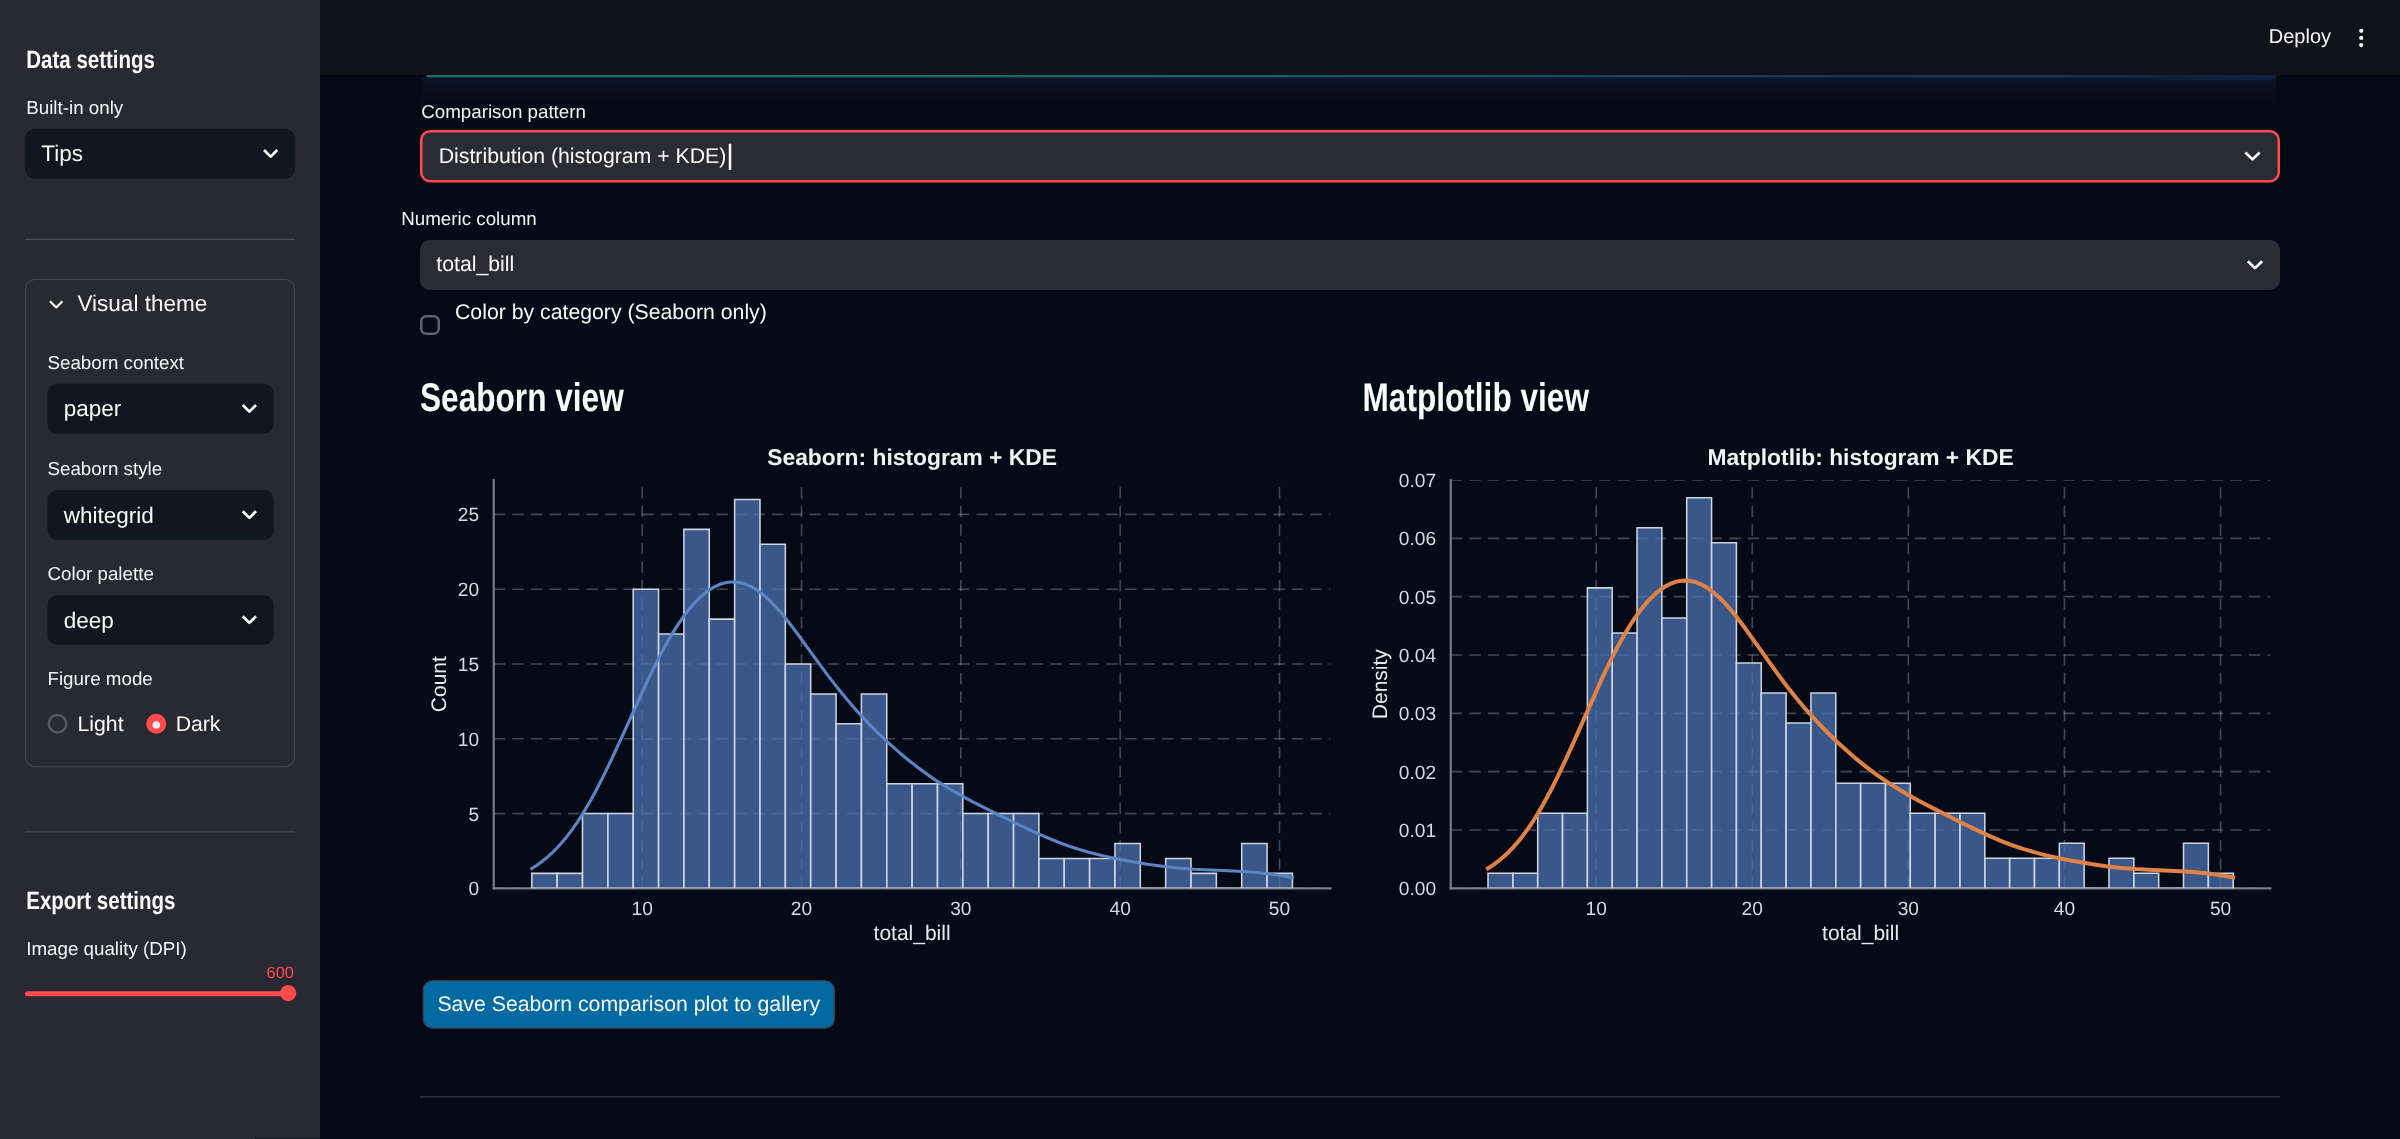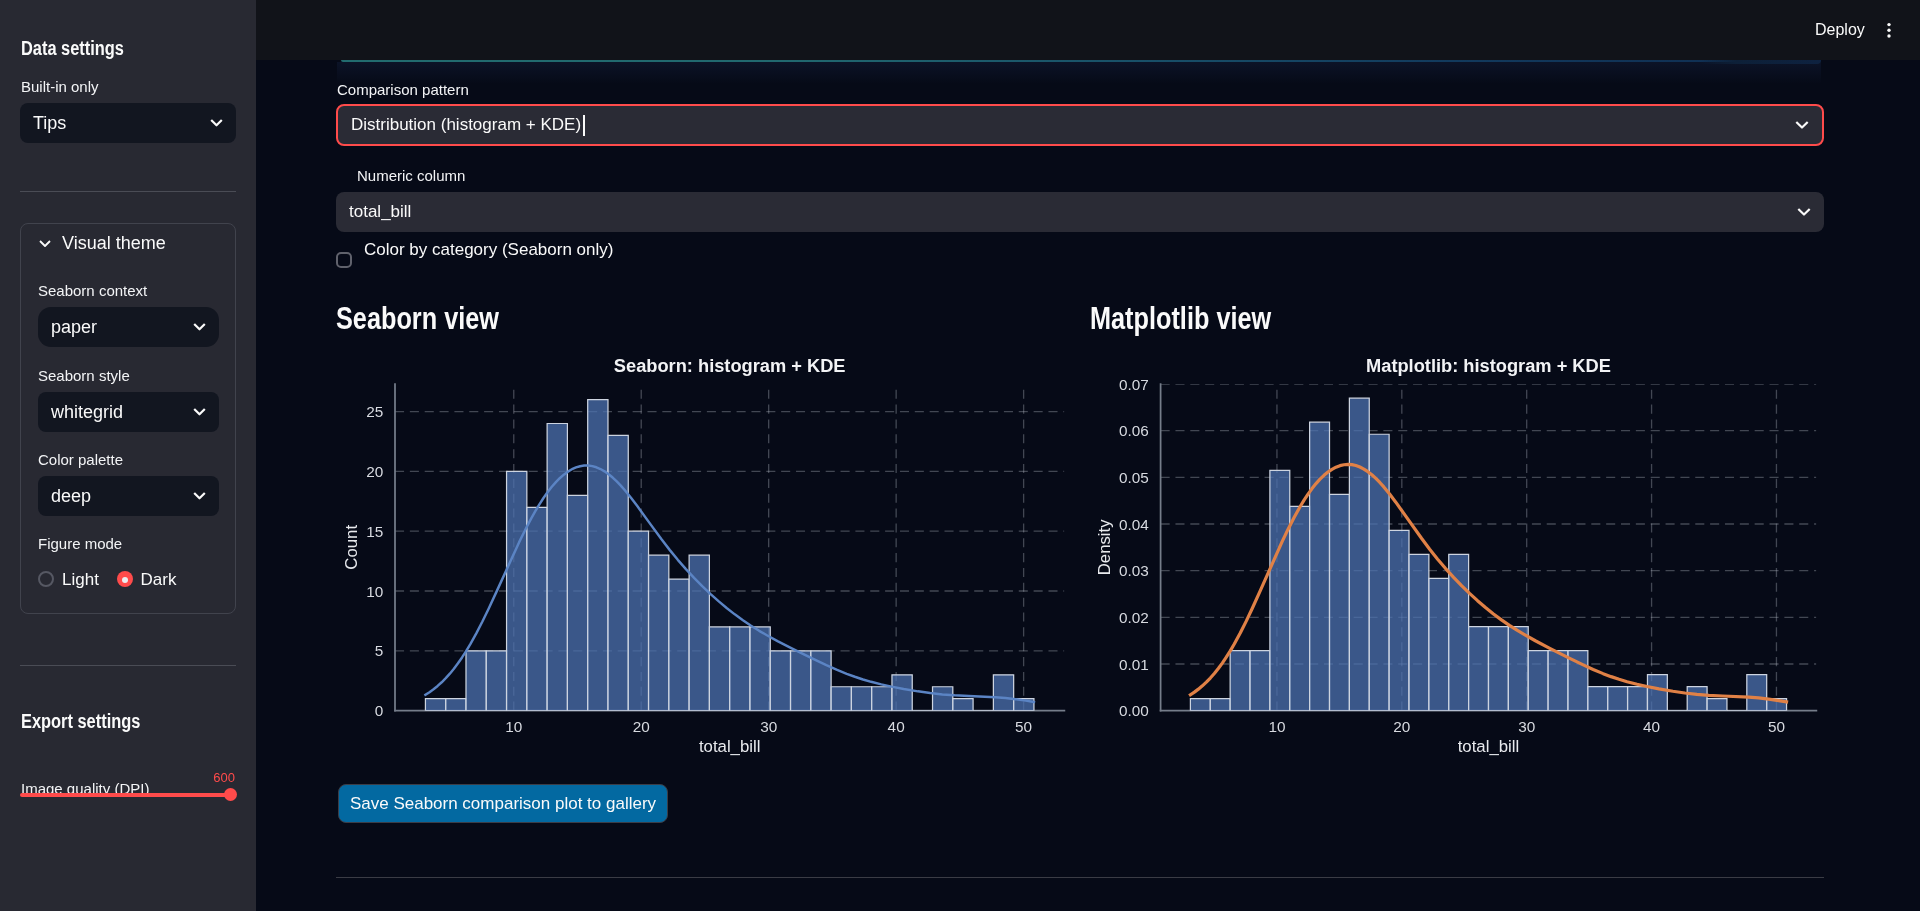--- a/index.html
+++ b/index.html
@@ -39,21 +39,21 @@
   </div>
   <div class="abs" style="left:20px; top:191px; width:216px; height:1px; background:#4a4c55;"></div>
 
   <div class="abs" style="left:20px; top:223px; width:216px; height:391px; border:1px solid #41434d; border-radius:8px;"></div>
   <svg class="abs" style="left:39px; top:240px;" width="12" height="7" viewBox="0 0 12 7">
       <path d="M1 1 L6 6 L11 1" stroke="#fafafa" stroke-width="1.8" fill="none" stroke-linecap="round" stroke-linejoin="round"></path>
     </svg>
   <div class="abs" style="left:62px; top:233px; font-size:18px;">Visual theme</div>
 
   <div class="abs lbl" style="left:38px; top:282px;">Seaborn context</div>
-  <div class="abs ssel" style="left:38px; top:307px; width:181px; height:40px; padding:0 13px;border-radius:13px;">
+  <div class="abs ssel" style="left:38px; top:307px; width:181px; height:40px; padding:0 13px;">
     <span>paper</span>
     <svg style="margin-left:auto;" width="13" height="8" viewBox="0 0 13 8">
         <path d="M1.2 1 L6.5 6.3 L11.8 1" stroke="#fafafa" stroke-width="2.2" fill="none" stroke-linecap="round" stroke-linejoin="round"></path>
       </svg>
   </div>
   <div class="abs lbl" style="left:38px; top:367px;">Seaborn style</div>
   <div class="abs ssel" style="left:38px; top:392px; width:181px; height:40px; padding:0 13px;">
     <span>whitegrid</span>
     <svg style="margin-left:auto;" width="13" height="8" viewBox="0 0 13 8">
         <path d="M1.2 1 L6.5 6.3 L11.8 1" stroke="#fafafa" stroke-width="2.2" fill="none" stroke-linecap="round" stroke-linejoin="round"></path>
@@ -69,36 +69,36 @@
   <div class="abs lbl" style="left:38px; top:535px;">Figure mode</div>
 
   <div class="abs" style="left:38px; top:571px; width:16px; height:16px; border-radius:50%; border:2px solid #565863;"></div>
   <div class="abs" style="left:62px; top:570px; font-size:17px;">Light</div>
   <div class="abs" style="left:117px; top:571px; width:16px; height:16px; border-radius:50%; background:#ff4b4b;"></div>
   <div class="abs" style="left:122px; top:576.5px; width:6px; height:6px; border-radius:50%; background:#eceef1;"></div>
   <div class="abs" style="left:140.5px; top:570px; font-size:17px;">Dark</div>
 
   <div class="abs" style="left:20px; top:665px; width:216px; height:1px; background:#4a4c55;"></div>
   <div class="abs h1" style="left:21px; top:710px;">Export settings</div>
-  <div class="abs lbl" style="left:21px; top:751px;margin-top:29px;">Image quality (DPI)</div>
+  <div class="abs lbl" style="left:21px; top:751px;">Image quality (DPI)</div>
   <div class="abs" style="right:21px; top:770px; font-size:13px; color:#ff4b4b;">600</div>
   <div class="abs" style="left:20px; top:792.8px; width:210px; height:4.4px; border-radius:2px; background:#ff4b4b;"></div>
   <div class="abs" style="left:223.5px; top:788.4px; width:13px; height:13px; border-radius:50%; background:#ff4b4b;"></div>
 </div>
 
 <div class="abs lbl" style="left:337px; top:81px;">Comparison pattern</div>
 <div class="abs sel" style="left:336px; top:104px; width:1488px; height:42px; border:2px solid #ff4b4b; padding:0 13px;">
   <span>Distribution (histogram + KDE)</span>
     <span style="display:inline-block; width:1.5px; height:21px; background:#fafafa; margin-left:2px;"></span>
   <svg style="margin-left:auto;" width="14" height="8" viewBox="0 0 14 8">
       <path d="M1.3 1 L7 6.5 L12.7 1" stroke="#fafafa" stroke-width="2.2" fill="none" stroke-linecap="round" stroke-linejoin="round"></path>
     </svg>
 </div>
 
-<div class="abs lbl" style="left:357px; top:167px;">Numeric column</div>
+<div class="abs lbl" style="left:321px; top:167px;">Numeric column</div>
 <div class="abs sel" style="left:336px; top:192px; width:1488px; height:40px; padding:0 13px;">
   <span>total_bill</span>
   <svg style="margin-left:auto;" width="14" height="8" viewBox="0 0 14 8">
       <path d="M1.3 1 L7 6.5 L12.7 1" stroke="#fafafa" stroke-width="2.2" fill="none" stroke-linecap="round" stroke-linejoin="round"></path>
     </svg>
 </div>
 
 <div class="abs" style="left:336px; top:252px; width:16px; height:16px; border-radius:5px; border:2px solid #60626c;"></div>
 <div class="abs" style="left:364px; top:240px; font-size:17px;">Color by category (Seaborn only)</div>
 

